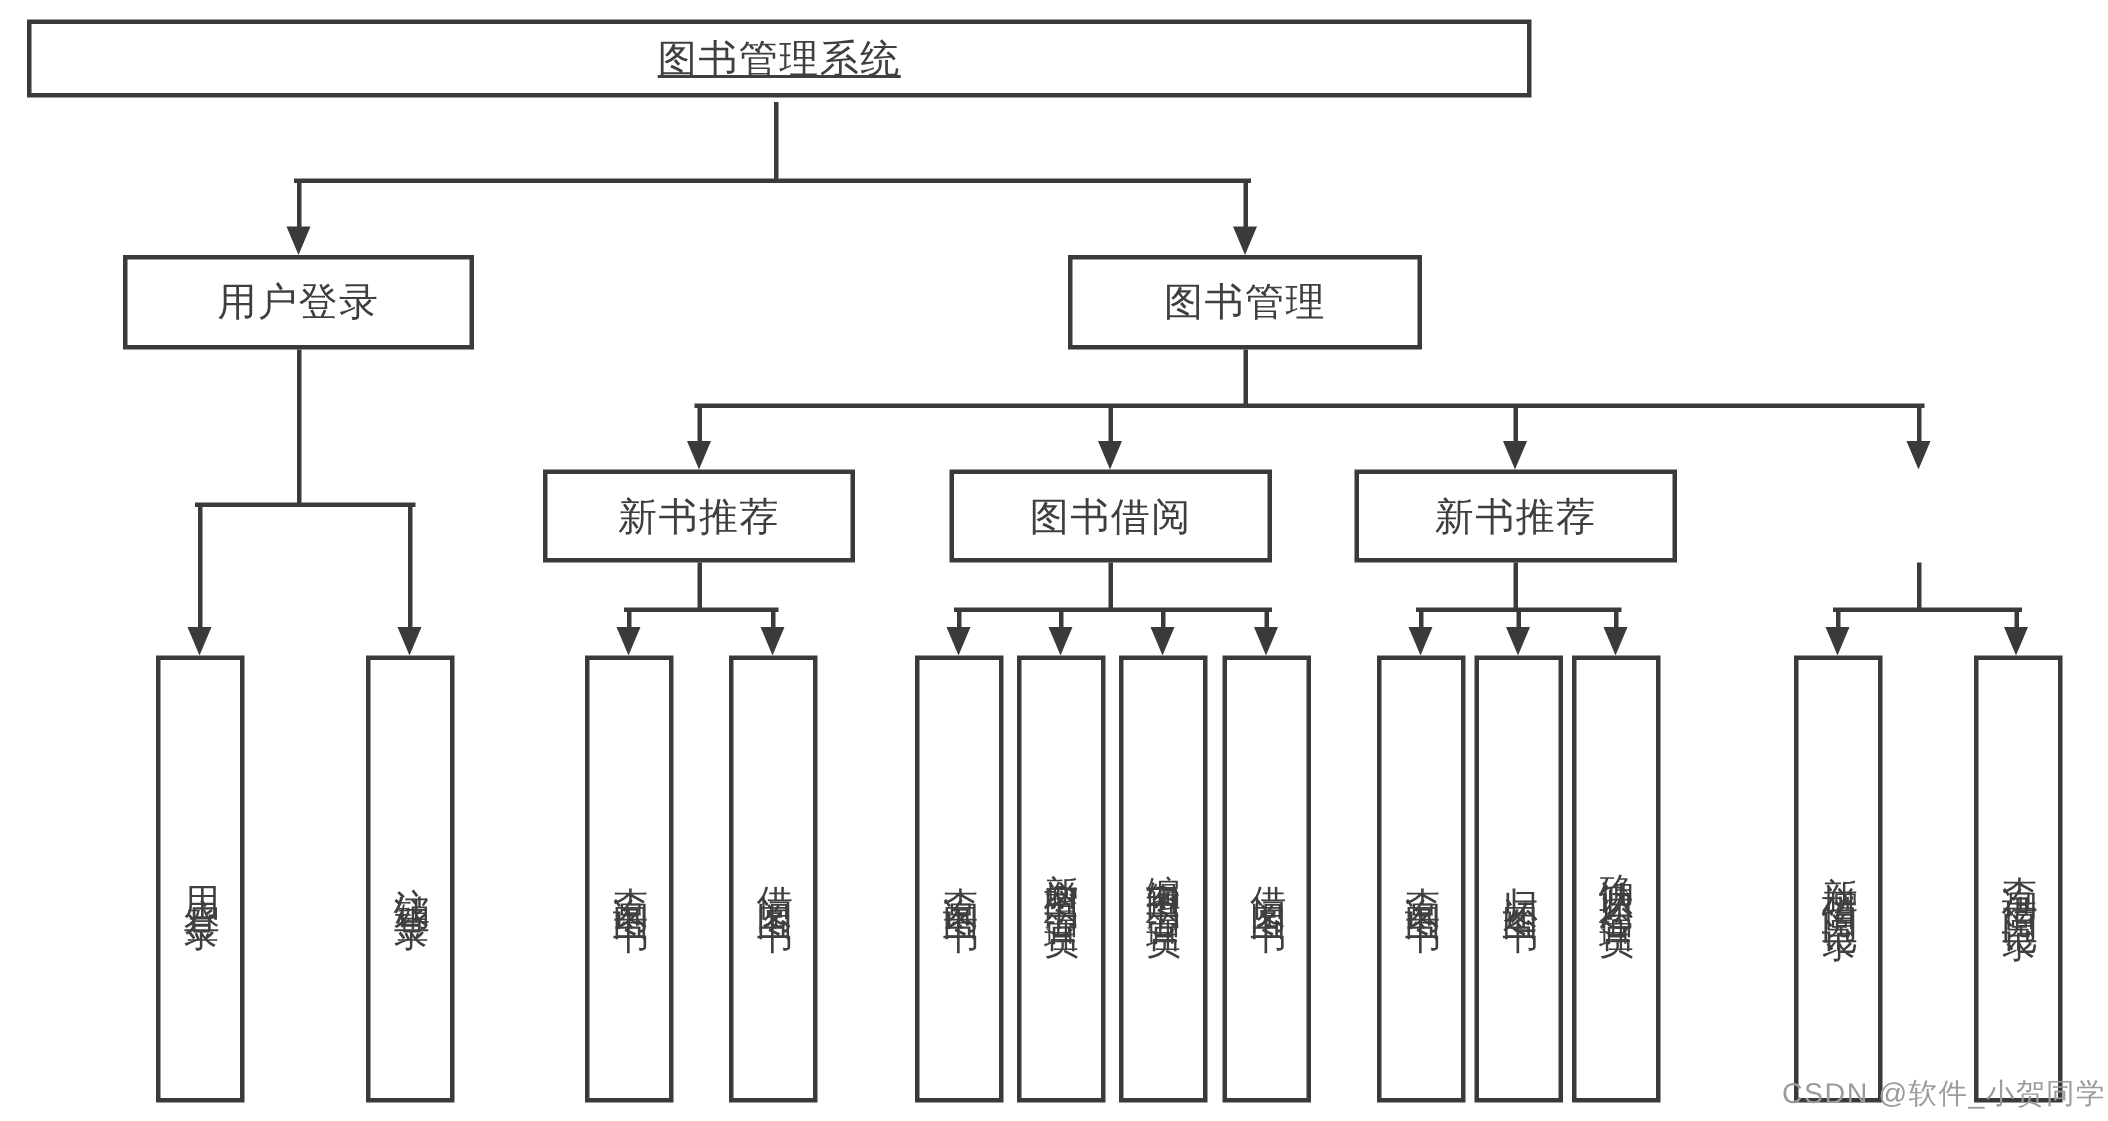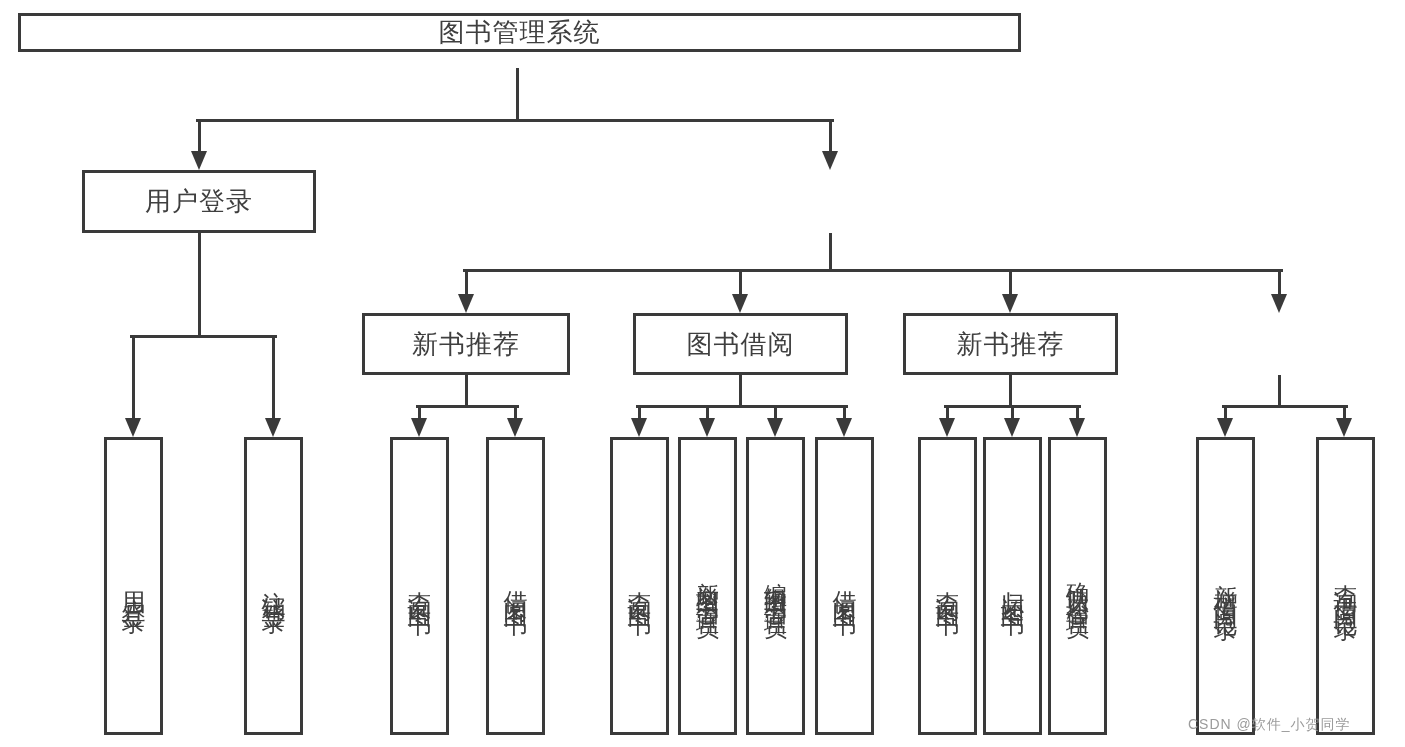--- a/index.html
+++ b/index.html
@@ -21,21 +21,21 @@
   .nodebox{
     position:absolute;
     border:3px solid var(--line);
     background:#fff;
     display:flex;align-items:center;justify-content:center;
     font-size:26px;
     color:var(--text);
     letter-spacing:1px;
   }
   
-  .b-root {left:18px;  top:13px;  width:1003px;height:39px;}
+  .b-root {left:18px;  top:13px;  width:1003px;height:52px;text-decoration:underline;}
   .b-ulog {left:82px;  top:170px; width:234px; height:63px;}
   .b-bmgmt{left:712px; top:170px; width:236px; height:63px;}
   .b-nrec {left:362px; top:313px; width:208px; height:62px;}
   .b-bbor {left:633px; top:313px; width:215px; height:62px;}
   .b-cbor {left:903px; top:313px; width:215px; height:62px;}
   .b-brec {left:1172px;top:313px; width:213px; height:62px;}
   
   .leaf{
     position:absolute;
     top:437px;height:298px;width:59px;
@@ -71,38 +71,41 @@
   .c-arrow{
     position:absolute;width:0;height:0;
     border-left:8px solid transparent;
     border-right:8px solid transparent;
     border-top:19px solid var(--line);
   }
   
   .watermark{
     position:absolute;
     left:1188px;top:716px;
-    font-size:14px;
+    font-size:19px;
     color:var(--wm);
     letter-spacing:1px;
     white-space:nowrap;
     z-index:5;
   }
 </style>
 </head>
 <body>
 
 <div id="canvas">
 
   <div class="nodebox b-root">
     <span>图书管理系统</span>
   </div>
 
   <div class="nodebox b-ulog">
     <span>用户登录</span>
+  </div>
+  <div class="nodebox b-bmgmt">
+    <span>图书管理</span>
   </div>
 
   <div class="nodebox b-nrec">
     <span>新书推荐</span>
   </div>
   <div class="nodebox b-bbor">
     <span>图书借阅</span>
   </div>
   <div class="nodebox b-cbor">
     <span>新书推荐</span>

